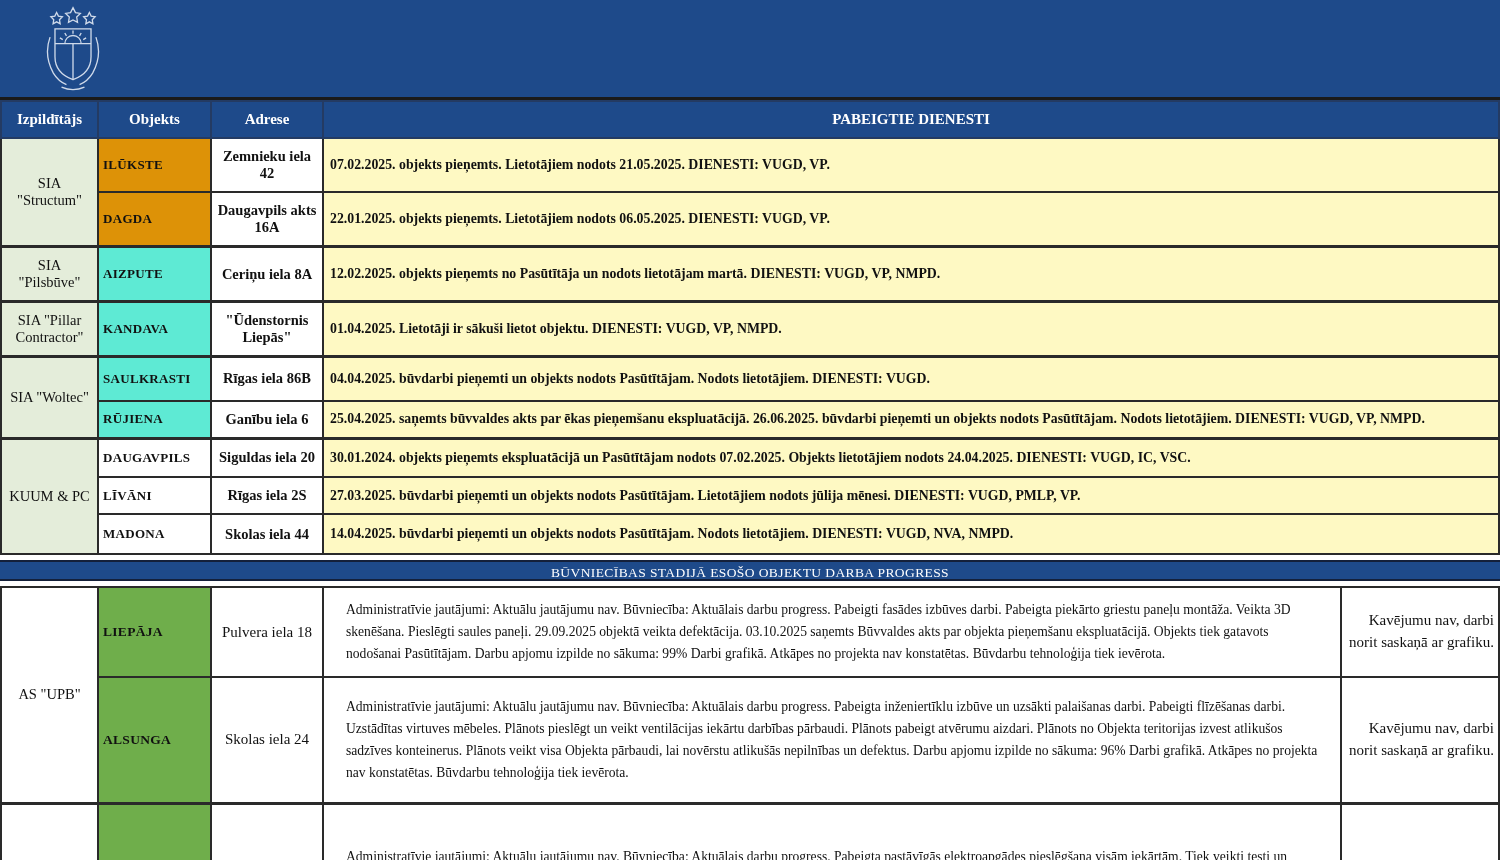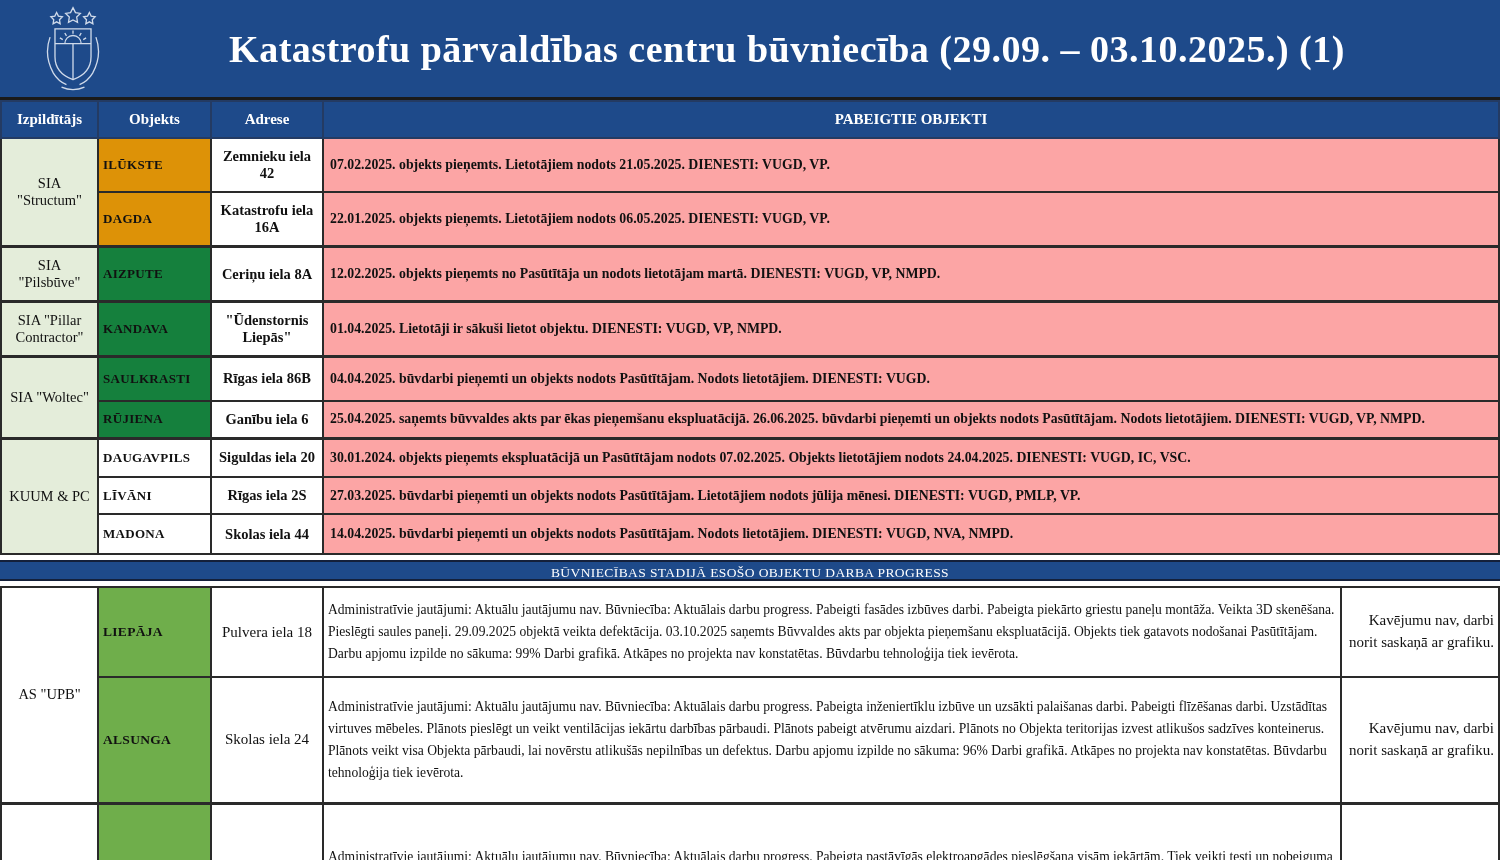--- a/index.html
+++ b/index.html
@@ -60,31 +60,31 @@
     text-align: center;
     font-size: 14.5px;
   }
   .obj {
     text-align: left;
     font-weight: bold;
     font-size: 13px;
     letter-spacing: 0.3px;
   }
   .obj.orange { background: #dd9207; }
-  .obj.red    { background: #15803d; margin-left: 25px; }
+  .obj.red    { background: #5eead4; margin-left: 25px; }
   .obj.white  { background: #ffffff; }
   .obj.green  { background: #6fae4b; }
   .addr {
     background: #ffffff;
     text-align: center;
     font-weight: bold;
     font-size: 14.5px;
   }
   .status {
-    background: #fca5a5;
+    background: #fef9c3;
     text-align: left;
     font-weight: bold;
     font-size: 13.8px;
     padding-left: 6px;
   }
   .group-sep td { border-top-width: 3px; }
 
   
   .band-wrap { padding: 5px 0; background: #ffffff; }
   .band {
@@ -99,21 +99,21 @@
     font-size: 13.5px;
     letter-spacing: 0.4px;
   }
   .t2 .contract { background: #ffffff; }
   .t2 .addr { font-weight: normal; font-size: 15px; border-radius: 24px; }
   .t2 .status {
     background: #ffffff;
     font-weight: normal;
     font-size: 13.6px;
     line-height: 1.62;
-    padding: 4px 4px;
+    padding: 4px 22px;
   }
   .t2 .delay {
     background: #ffffff;
     text-align: right;
     font-size: 15px;
     padding-left: 6px;
     line-height: 1.45;
     margin-left: 28px;
   }
   .t2 .obj { font-size: 13.5px; }
@@ -132,48 +132,47 @@
     <path d="M28 46 h44"></path>
     <path d="M50 46 v43"></path>
 
     <path d="M40 46 a10 10 0 0 1 20 0"></path>
     <path d="M50 30 v4 M40 33 l2 3.5 M60 33 l-2 3.5 M34 39 l3.5 2 M66 39 l-3.5 2"></path>
 
     <path d="M22 38 q-8 22 4 44 q6 10 16 14"></path>
     <path d="M78 38 q8 22 -4 44 q-6 10 -16 14"></path>
     <path d="M36 99 q14 6 28 0"></path>
   </svg>
-  <div class="title">Katastrofu pārvaldības centru būvniecība (29.09. – 03.10.2025.) (1)</div>
 </div>
 
 <table class="t1">
   <colgroup>
       <col style="width:97px">
       <col style="width:113px">
       <col style="width:112px">
       <col>
     </colgroup>
   <thead>
     <tr>
       <th>Izpildītājs</th>
       <th>Objekts</th>
       <th>Adrese</th>
-      <th>PABEIGTIE OBJEKTI</th>
+      <th>PABEIGTIE DIENESTI</th>
     </tr>
   </thead>
   <tbody>
     <tr style="height:29px">
       <td rowspan="2" class="contract">SIA "Structum"</td>
       <td class="obj orange">ILŪKSTE</td>
       <td class="addr">Zemnieku iela 42</td>
       <td class="status">07.02.2025. objekts pieņemts. Lietotājiem nodots 21.05.2025. DIENESTI: VUGD, VP.</td>
     </tr>
     <tr style="height:38px">
       <td class="obj orange">DAGDA</td>
-      <td class="addr">Katastrofu iela 16A</td>
+      <td class="addr">Daugavpils akts 16A</td>
       <td class="status">22.01.2025. objekts pieņemts. Lietotājiem nodots 06.05.2025. DIENESTI: VUGD, VP.</td>
     </tr>
     <tr style="height:30px" class="group-sep">
       <td class="contract">SIA "Pilsbūve"</td>
       <td class="obj red">AIZPUTE</td>
       <td class="addr">Ceriņu iela 8A</td>
       <td class="status">12.02.2025. objekts pieņemts no Pasūtītāja un nodots lietotājam martā. DIENESTI: VUGD, VP,  NMPD.</td>
     </tr>
     <tr style="height:40px" class="group-sep">
       <td class="contract">SIA "Pillar Contractor"</td>

